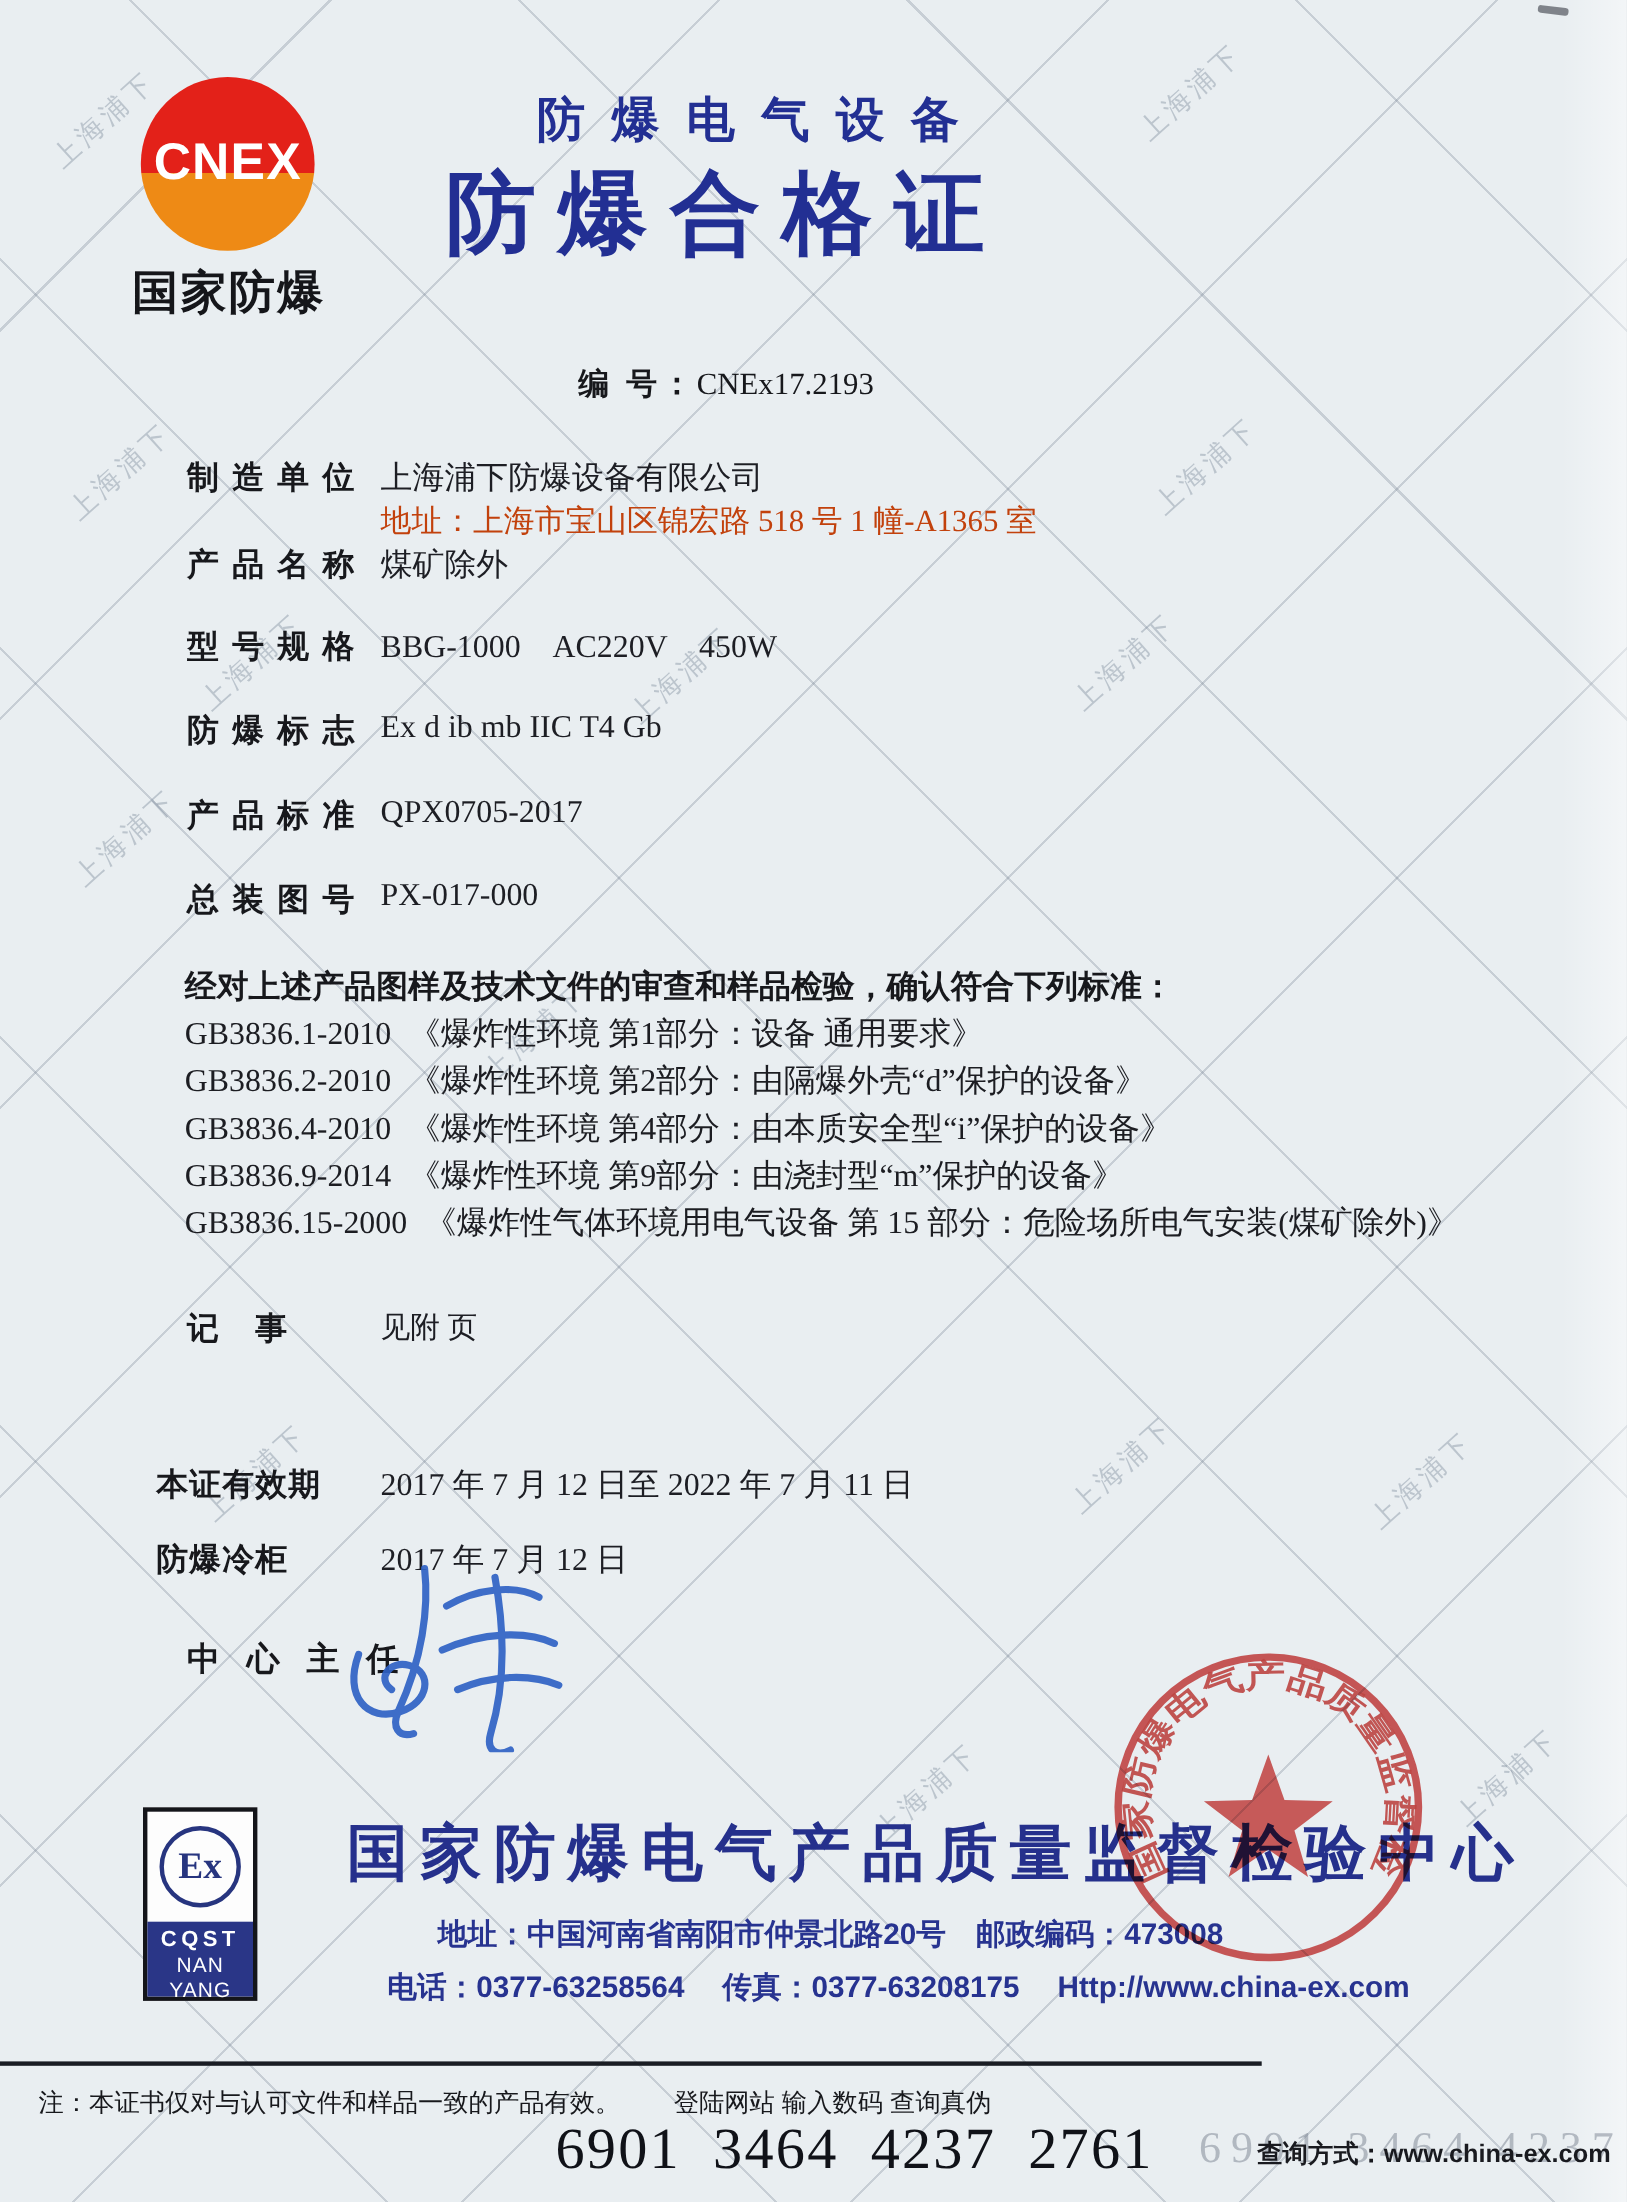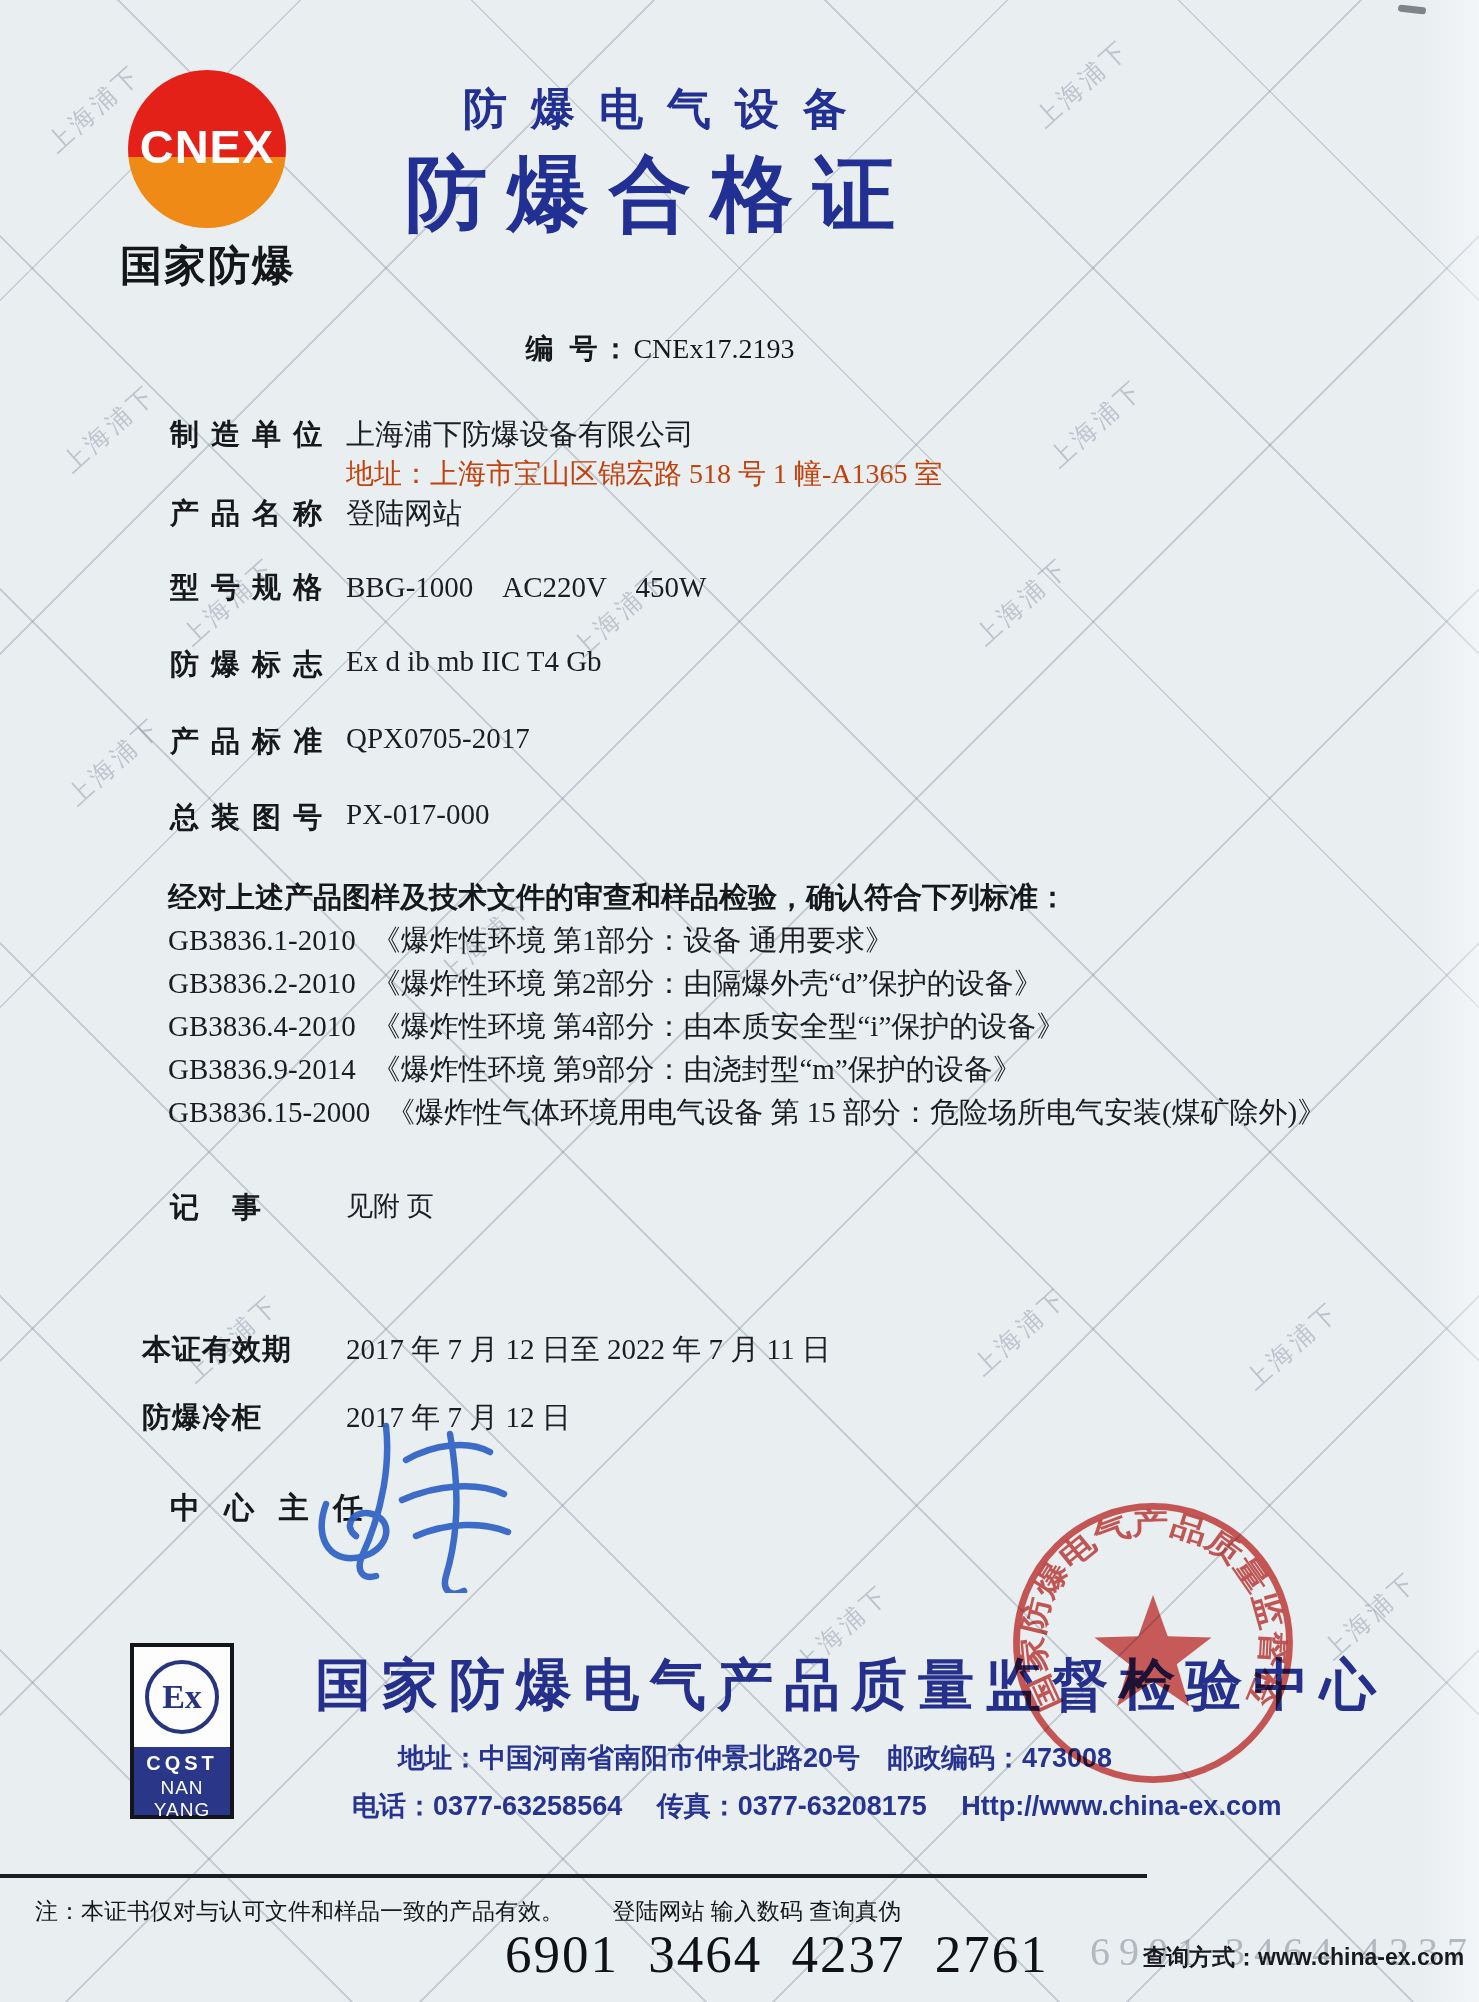--- a/index.html
+++ b/index.html
@@ -27,21 +27,21 @@
   .cnex-logo{
     position:absolute;left:128px;top:70px;width:158px;height:158px;border-radius:50%;
     background:linear-gradient(180deg,#e32119 0 55%,#ee8a15 55% 100%);
     display:flex;align-items:center;justify-content:center;
   }
   .cnex-brand{color:#fff;font-family:"Liberation Sans",sans-serif;font-weight:bold;
     font-size:47px;letter-spacing:1px;margin-top:-6px;}
   .logo-caption{position:absolute;left:112px;top:238px;width:192px;text-align:center;
     font-family:"Liberation Sans",sans-serif;font-weight:bold;font-size:42px;
     color:#15161a;letter-spacing:2px;}
-  .supertitle{position:absolute;left:420px;top:80px;width:470px;text-align:center;
+  .supertitle{position:absolute;left:464px;top:80px;width:470px;
     font-family:"Liberation Sans",sans-serif;font-weight:bold;font-size:44px;
     color:#222f93;letter-spacing:24px;padding-left:24px;box-sizing:border-box;}
   .main-title{position:absolute;left:370px;top:140px;width:560px;text-align:center;
     font-family:"Liberation Sans",sans-serif;font-weight:bold;font-size:82px;
     color:#222f93;letter-spacing:20px;padding-left:20px;box-sizing:border-box;}
   .cert-no{position:absolute;left:440px;top:330px;width:440px;text-align:center;
     font-size:28px;color:#17181c;white-space:nowrap;}
   .cert-no .lab{font-family:"Liberation Sans",sans-serif;font-weight:bold;letter-spacing:4px;}
   .cert-no .val{font-family:"Liberation Serif",serif;}
   
@@ -125,21 +125,21 @@
     <span class="lab">编 号：</span><span class="val">CNEx17.2193</span>
   </div>
 
   <div class="frow" style="top:415px">
     <span class="flabel">制 造 单 位</span>
     <span class="fvalue">上海浦下防爆设备有限公司</span>
   </div>
   <div class="subvalue" style="top:455px">地址：上海市宝山区锦宏路 518 号 1 幢-A1365 室</div>
   <div class="frow" style="top:494px">
     <span class="flabel">产 品 名 称</span>
-    <span class="fvalue">登陆网站</span>
+    <span class="fvalue">煤矿除外</span>
   </div>
   <div class="frow" style="top:568px">
     <span class="flabel">型 号 规 格</span>
     <span class="fvalue">BBG-1000　AC220V　450W</span>
   </div>
   <div class="frow" style="top:645px">
     <span class="flabel">防 爆 标 志</span>
     <span class="fvalue">Ex d ib mb IIC T4 Gb</span>
   </div>
   <div class="frow" style="top:722px">

